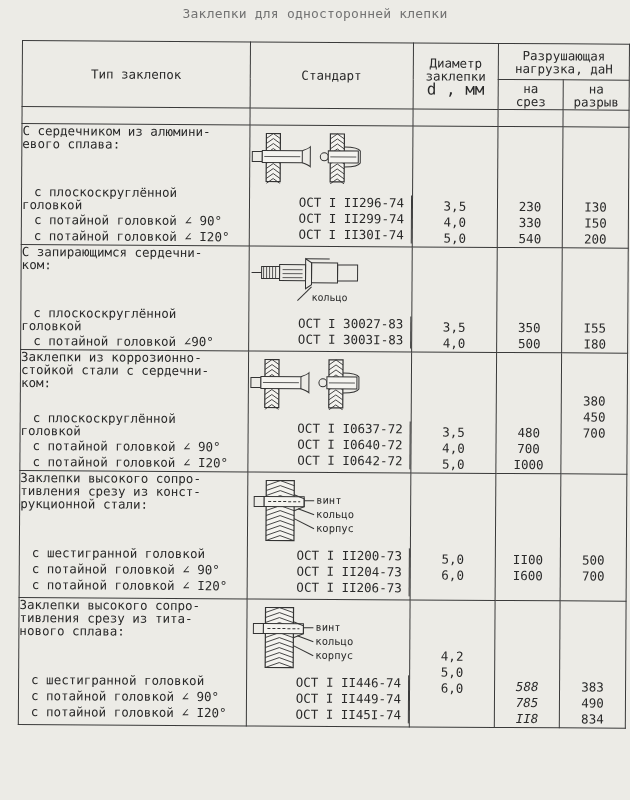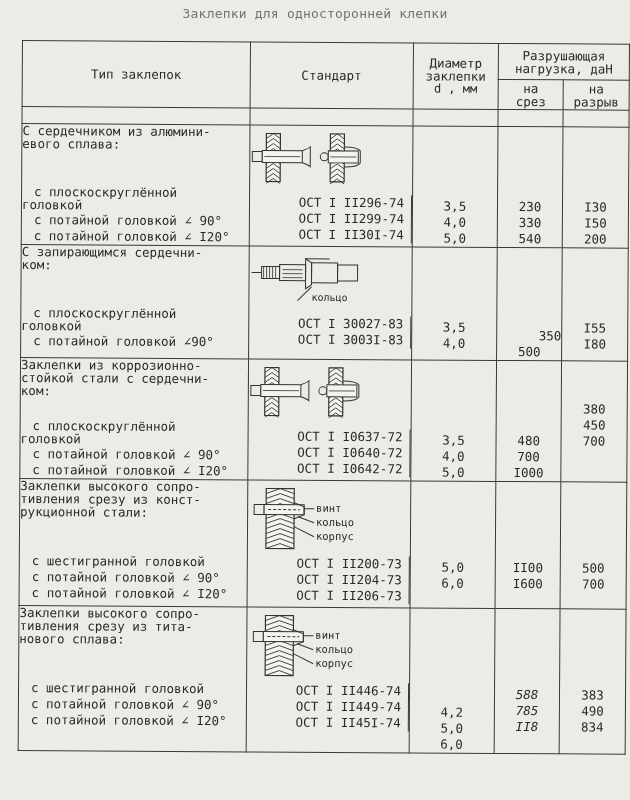--- a/index.html
+++ b/index.html
@@ -53,21 +53,21 @@
 <div class="title">Заклепки для односторонней клепки</div>
 
 <table class="tbl">
   <thead>
     <tr class="hdr1">
       <th class="c1" rowspan="2">Тип заклепок</th>
       <th class="c2" rowspan="2">Стандарт</th>
       <th class="c3" rowspan="2">
         <span style="display:block">Диаметр</span>
         <span style="display:block">заклепки</span>
-        <span style="display:block;font-size:12px">d , мм</span>
+        <span style="display:block;font-size:16px">d , мм</span>
       </th>
       <th colspan="2">
         <span style="display:block">Разрушающая</span>
         <span style="display:block">нагрузка, даН</span>
       </th>
     </tr>
     <tr class="hdr2">
       <th class="c4">
         <span style="display:block">на</span>
         <span style="display:block">срез</span>
@@ -185,21 +185,21 @@
           </span>
     </td>
     <td>
           <span class="num-list dia" style="padding-top: 64px;">
             <span style="margin-top: 8px;">3,5</span>
             <span>4,0</span>
           </span>
         </td>
     <td>
           <span class="num-list shear" style="padding-top: 64px;">
-            <span style="margin-top: 16px; text-align: right;">350</span>
+            <span style="margin-top: 8px;">350</span>
             <span>500</span>
           </span>
         </td>
     <td>
           <span class="num-list tension" style="padding-top: 64px;">
             <span style="margin-top: 8px;">I55</span>
             <span>I80</span>
           </span>
         </td>
   </tr>
@@ -374,21 +374,21 @@
       <text x="68" y="39" font-size="10.5" font-family="DejaVu Sans Mono, monospace" fill="#2a2a2a">кольцо</text>
       <text x="68" y="53" font-size="10.5" font-family="DejaVu Sans Mono, monospace" fill="#2a2a2a">корпус</text>
     </svg></span></span>
       <span class="std-list">
             <span>ОСТ I II446-74</span>
             <span>ОСТ I II449-74</span>
             <span>ОСТ I II45I-74</span>
           </span>
     </td>
     <td>
-          <span class="num-list dia" style="padding-top: 96px;">
+          <span class="num-list dia" style="padding-top: 48px;">
             <span>4,2</span>
             <span>5,0</span>
             <span>6,0</span>
           </span>
         </td>
     <td>
           <span class="num-list shear" style="padding-top: 78px; font-style: italic;">
             <span>588</span>
             <span>785</span>
             <span>II8</span>

